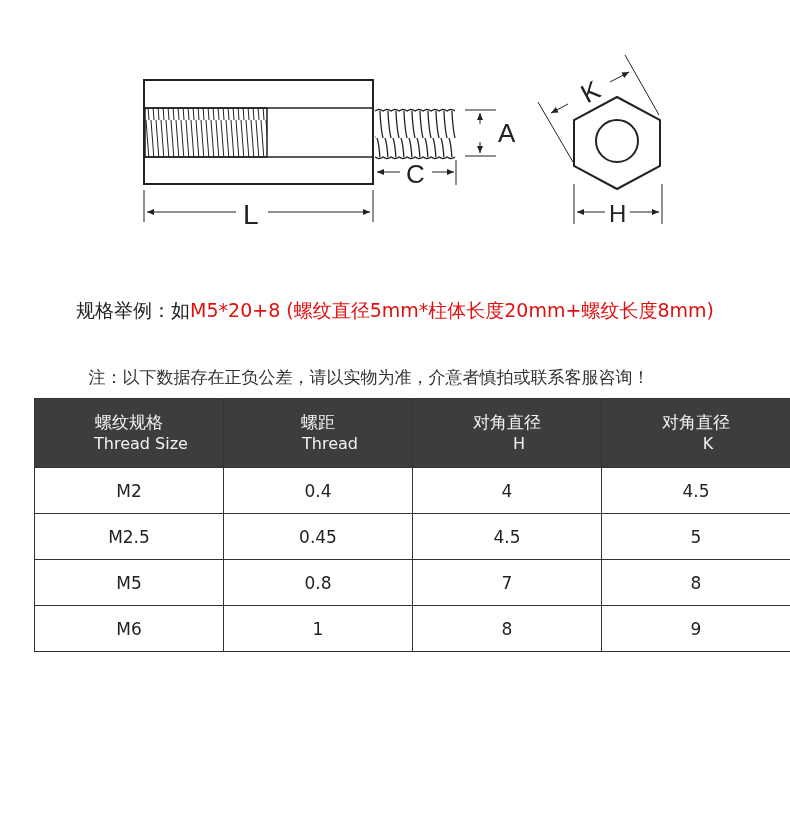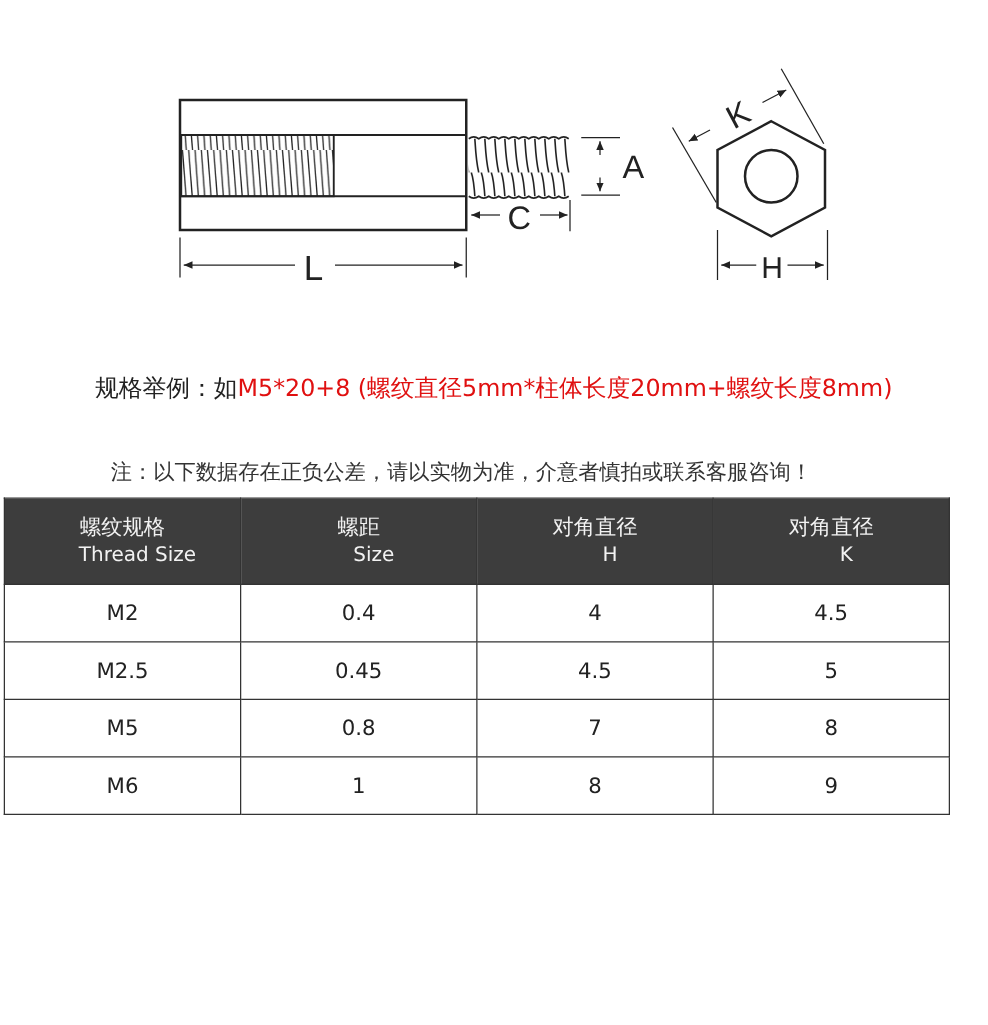--- a/index.html
+++ b/index.html
@@ -5,21 +5,21 @@
     html, body { margin: 0; padding: 0; background: #ffffff; }
     body { width: 790px; height: 820px; position: relative; overflow: hidden;
            font-family: "DejaVu Sans", "Liberation Sans", sans-serif; color: #222; }
     .diagram { position: absolute; left: 0; top: 0; width: 790px; height: 260px; }
     .diagram svg { position: absolute; left: 0; top: 0; }
     .example { position: absolute; left: 0; top: 298px; width: 790px; text-align: center;
                font-size: 19px; font-weight: normal; color: #222; letter-spacing: 0px; white-space: nowrap; }
     .example .red { color: #e01010; }
     .note { position: absolute; left: 0; top: 366px; width: 738px; text-align: center;
             font-size: 17px; color: #333; white-space: nowrap; }
-    table.spec { position: absolute; left: 3px; top: 398px; width: 756px; border-collapse: collapse;
+    table.spec { position: absolute; left: 34px; top: 398px; width: 756px; border-collapse: collapse;
                  table-layout: fixed; }
     table.spec th, table.spec td { border: 1px solid #333; text-align: center; }
     table.spec th { background: #3d3d3d; color: #f2f2f2; font-weight: normal; font-size: 17px;
                     height: 68px; line-height: 22px; padding: 0; }
     table.spec td { height: 45px; font-size: 17px; color: #222; padding: 0; }
     .cn { display: block; }
     .en { display: block; font-size: 16px; padding-left: 24px; }
   </style>
 </head>
 <body>
@@ -96,21 +96,21 @@
       <col style="width:189px">
     </colgroup>
   <thead>
     <tr>
       <th>
           <span class="cn">螺纹规格</span>
           <span class="en">Thread Size</span>
         </th>
       <th>
           <span class="cn">螺距</span>
-          <span class="en">Size</span>
+          <span class="en">Thread</span>
         </th>
       <th>
           <span class="cn">对角直径</span>
           <span class="en">H</span>
         </th>
       <th>
           <span class="cn">对角直径</span>
           <span class="en">K</span>
         </th>
     </tr>

